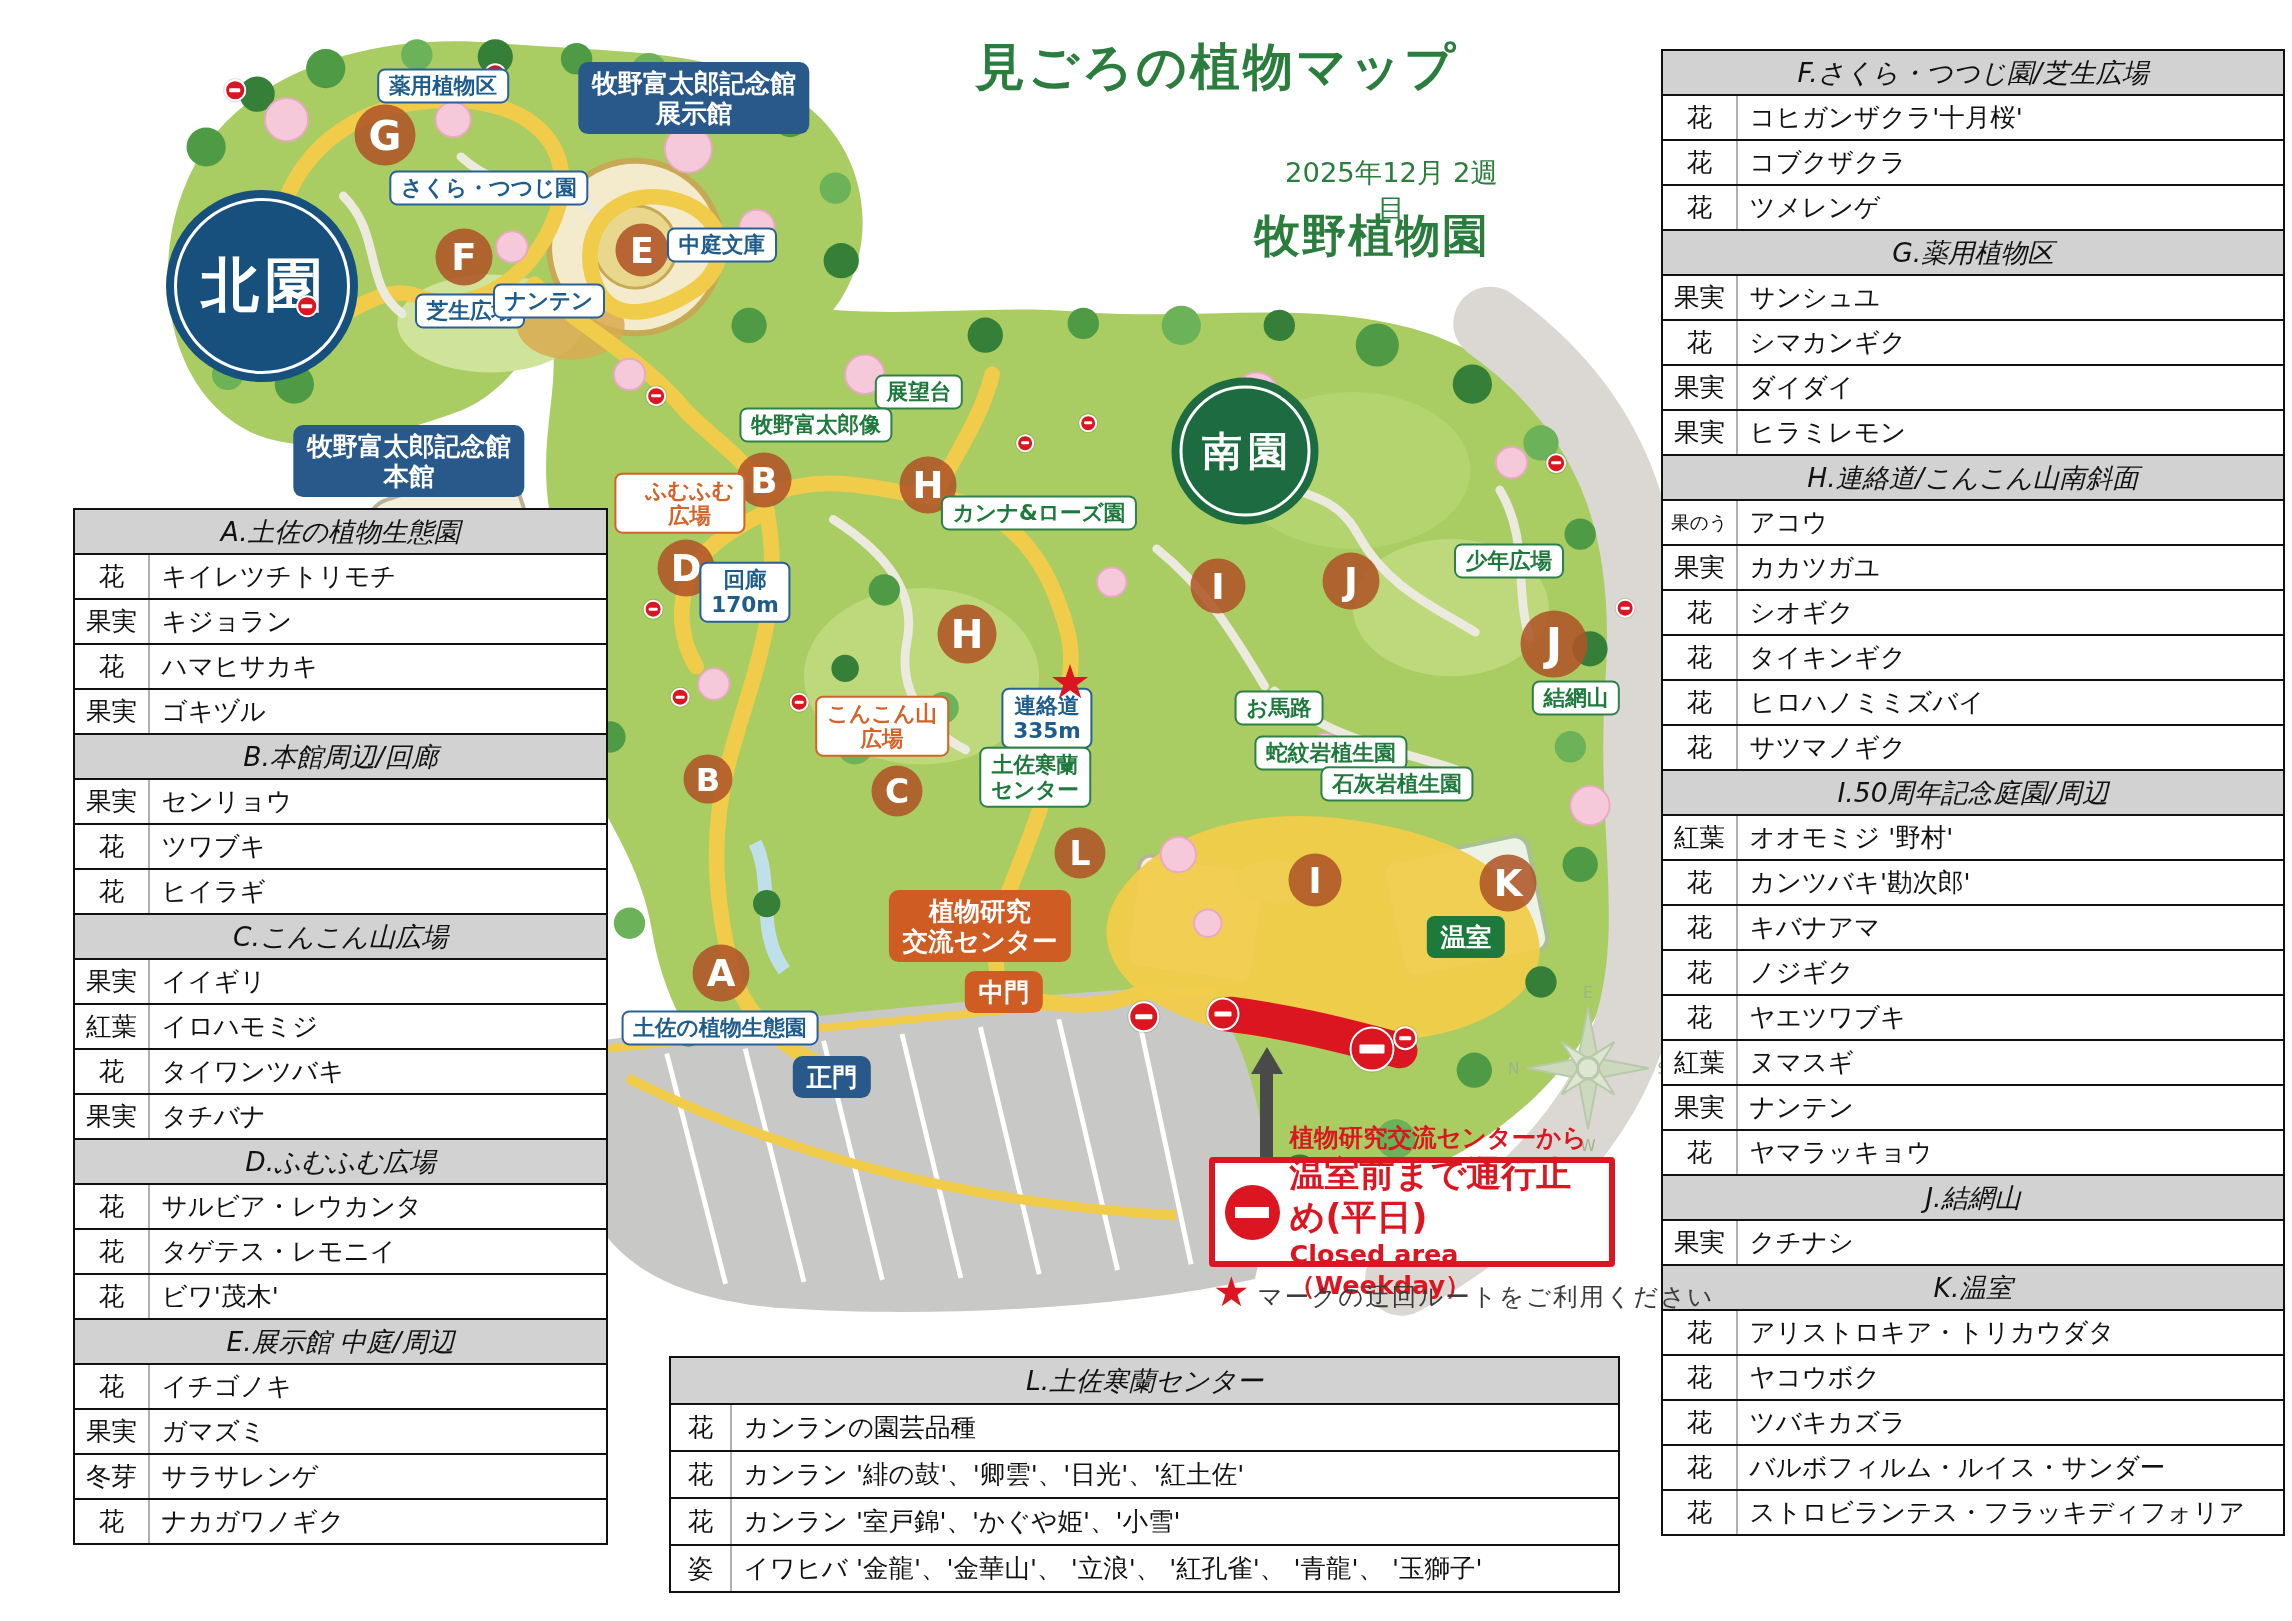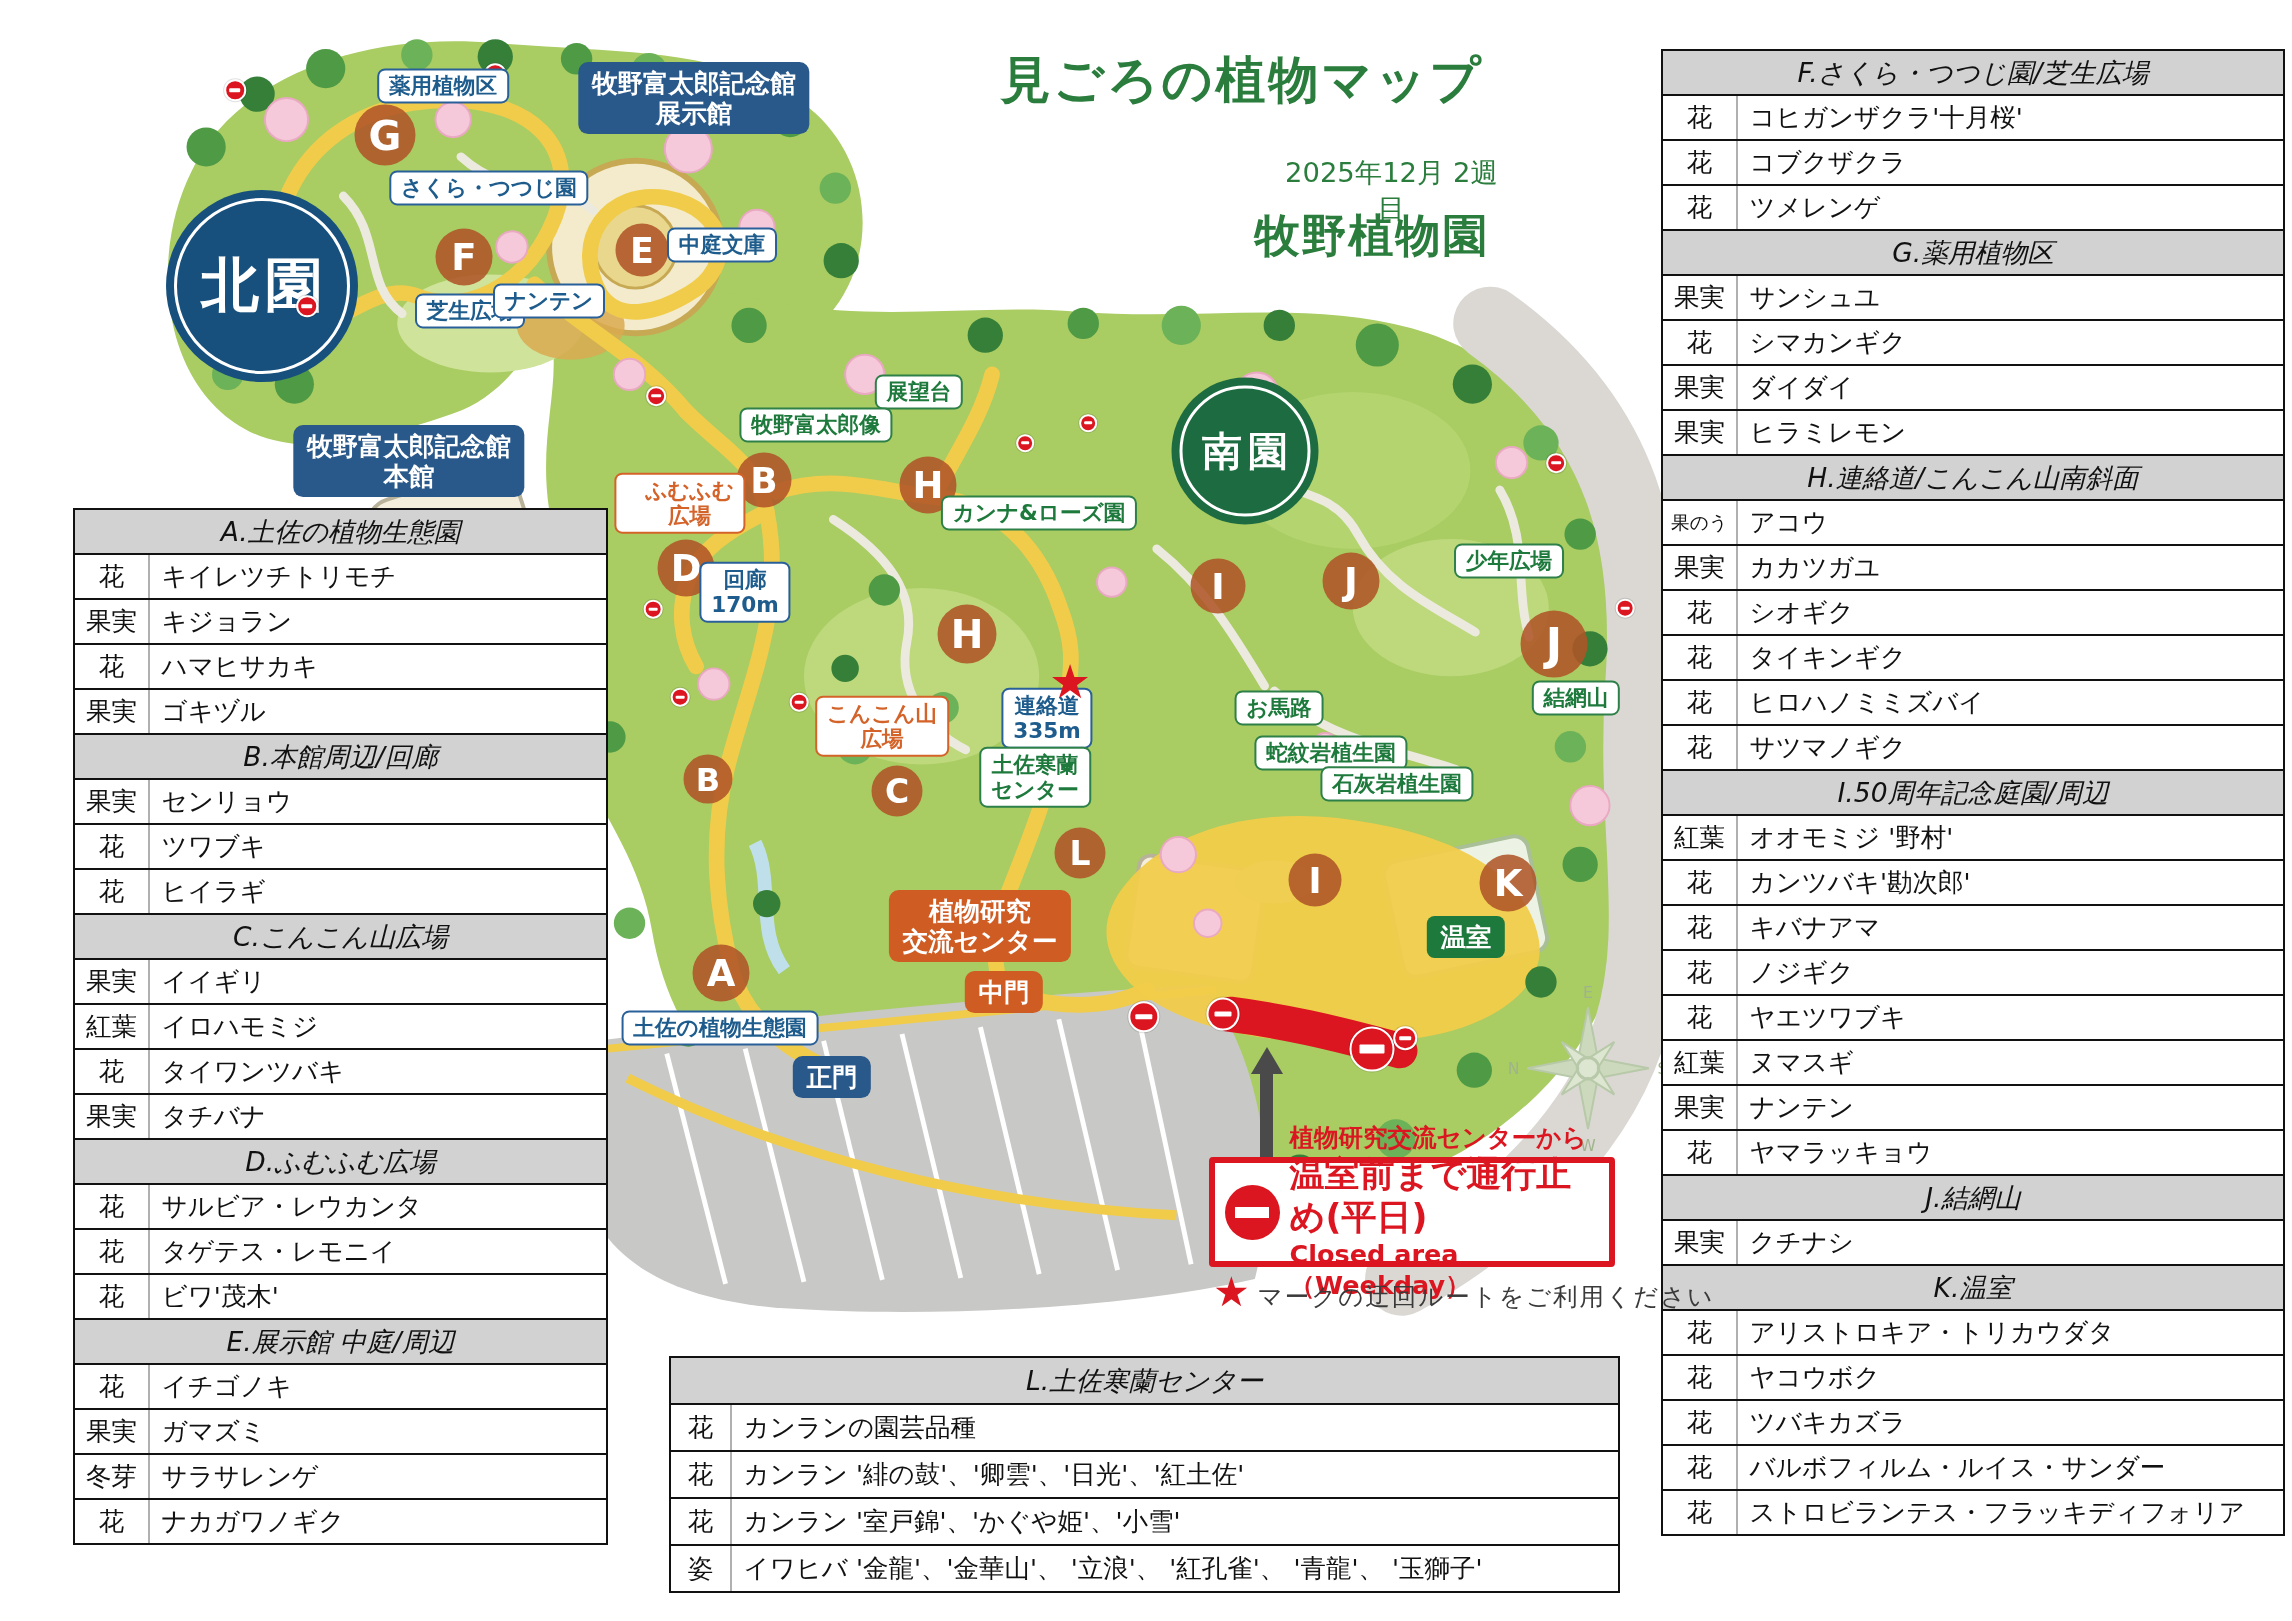--- a/index.html
+++ b/index.html
@@ -22,21 +22,21 @@
   .bb{background:#29588a;color:#fff;border:none;border-radius:9.8px;padding:5.9px 13.7px;}
   .bo{background:#cf5c22;color:#fff;border:none;border-radius:9.8px;padding:5.9px 13.7px;}
   .bg{background:#1e7a3c;color:#fff;border:none;border-radius:7.8px;padding:5.9px 13.7px;}
   .big{font-size:25.5px;}
   .noentry{position:absolute;transform:translate(-50%,-50%);border-radius:50%;background:#dc1620;
     border:2px solid #fff;display:flex;align-items:center;justify-content:center;box-shadow:0 0 0 1px rgba(0,0,0,.12);}
   .noentry i{display:block;width:62%;height:20%;background:#fff;border-radius:1px;}
   .redstar{position:absolute;transform:translate(-50%,-50%);color:#dc1620;font-size:47px;line-height:1;z-index:2;}
 
   
-  #title{position:absolute;left:975px;top:47px;width:534px;text-align:center;font-size:50px;
+  #title{position:absolute;left:975px;top:34px;width:534px;font-size:50px;
     font-weight:bold;color:#2a7d3c;letter-spacing:2.9px;z-index:3;}
   #title-date{position:absolute;left:1274px;top:155px;width:235px;text-align:center;font-size:27.4px;color:#2a7d3c;z-index:3;}
   #title-site{position:absolute;left:1230px;top:206px;width:284px;text-align:center;font-size:45px;
     font-weight:bold;color:#2a7d3c;letter-spacing:2px;z-index:3;}
 
   
   .thost{position:absolute;z-index:3;}
   #table-left{left:73px;top:508px;width:535px;}
   #table-right{left:1661px;top:49px;width:624px;}
   #table-bottom{left:669px;top:1356px;width:951px;}

